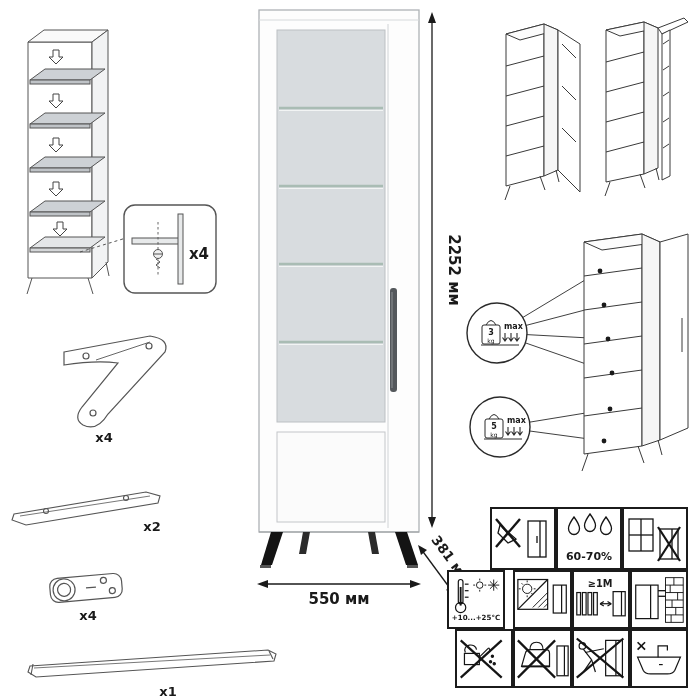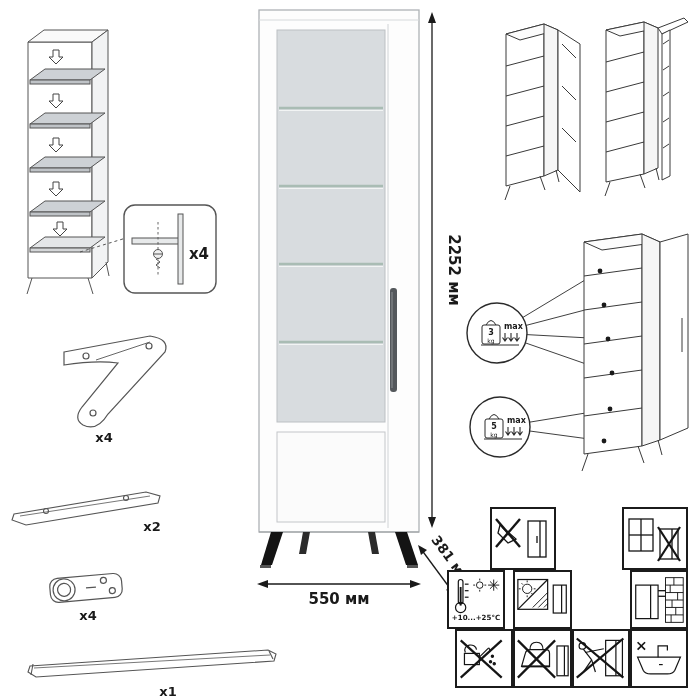--- a/index.html
+++ b/index.html
@@ -268,20 +268,30 @@
     <line x1="8" y1="14" x2="18" y2="24"></line>
     <g stroke-width="2.4">
           <line x1="2" y1="6" x2="26" y2="34"></line>
           <line x1="26" y1="6" x2="2" y2="34"></line>
         </g>
     <rect x="34" y="8" width="18" height="36"></rect>
         <line x1="46" y1="8" x2="46" y2="44"></line>
         <line x1="43" y1="23" x2="43" y2="30"></line>
   </svg>
 </div>
+<div class="cell" style="left:556px;top:507px;width:66px;height:63px">
+  <svg width="58" height="52" viewBox="0 0 58 52" stroke="#141414" fill="none" stroke-width="1.3">
+    <g>
+      <path transform="translate(7,4)" d="M7,0C7,0 1.5,7.5 1.5,11.5 a5.5,6 0 0 0 11,0 C12.5,7.5 7,0 7,0 Z"></path>
+      <path transform="translate(23,1)" d="M7,0C7,0 1.5,7.5 1.5,11.5 a5.5,6 0 0 0 11,0 C12.5,7.5 7,0 7,0 Z"></path>
+      <path transform="translate(39,4)" d="M7,0C7,0 1.5,7.5 1.5,11.5 a5.5,6 0 0 0 11,0 C12.5,7.5 7,0 7,0 Z"></path>
+    </g>
+    <text x="29" y="47" text-anchor="middle" font-size="11" font-weight="700" stroke="none">60-70%</text>
+  </svg>
+</div>
 <div class="cell" style="left:622px;top:507px;width:66px;height:63px">
   <svg width="58" height="52" viewBox="0 0 58 52" stroke="#141414" fill="none" stroke-width="1.3">
     <rect x="3" y="6" width="24" height="32"></rect>
     <line x1="15" y1="6" x2="15" y2="38"></line>
         <line x1="3" y1="22" x2="27" y2="22"></line>
     <rect x="34" y="16" width="18" height="30"></rect>
         <line x1="46" y1="16" x2="46" y2="46"></line>
     <g stroke-width="2.2">
           <line x1="32" y1="14" x2="54" y2="48"></line>
           <line x1="54" y1="14" x2="32" y2="48"></line>
@@ -326,20 +336,37 @@
           <line x1="3" y1="14" x2="5" y2="14"></line>
           <line x1="19" y1="14" x2="21" y2="14"></line>
           <line x1="6" y1="8" x2="7.5" y2="9.5"></line>
           <line x1="16.5" y1="18.5" x2="18" y2="20"></line>
     </g>
     <line x1="18" y1="34" x2="34" y2="18" stroke-width="1"></line>
         <line x1="24" y1="34" x2="34" y2="24" stroke-width="1"></line>
         <line x1="30" y1="34" x2="34" y2="30" stroke-width="1"></line>
     <rect x="40" y="10" width="14" height="30"></rect>
         <line x1="49" y1="10" x2="49" y2="40"></line>
+  </svg>
+</div>
+<div class="cell" style="left:572px;top:570px;width:58px;height:59px">
+  <svg width="54" height="50" viewBox="0 0 58 52" stroke="#141414" fill="none" stroke-width="1.3">
+    <text x="28" y="12" text-anchor="middle" font-size="10.5" font-weight="700" stroke="none">≥1M</text>
+    <g>
+      <rect x="3" y="18" width="4" height="24"></rect>
+          <rect x="9" y="18" width="4" height="24"></rect>
+          <rect x="15" y="18" width="4" height="24"></rect>
+          <rect x="21" y="18" width="4" height="24"></rect>
+    </g>
+    <g stroke-width="1.3">
+      <line x1="28" y1="30" x2="40" y2="30"></line>
+      <path d="M28,30 l4,-2.5 M28,30 l4,2.5 M40,30 l-4,-2.5 M40,30 l-4,2.5"></path>
+    </g>
+    <rect x="42" y="17" width="13" height="26"></rect>
+        <line x1="51" y1="17" x2="51" y2="43"></line>
   </svg>
 </div>
 <div class="cell" style="left:630px;top:570px;width:58px;height:59px">
   <svg width="54" height="50" viewBox="0 0 58 52" stroke="#141414" fill="none" stroke-width="1.3">
     <g stroke-width="1">
       <rect x="36" y="2" width="19" height="48"></rect>
       <line x1="36" y1="10" x2="55" y2="10"></line>
           <line x1="36" y1="18" x2="55" y2="18"></line>
           <line x1="36" y1="26" x2="55" y2="26"></line>
           <line x1="36" y1="34" x2="55" y2="34"></line>

